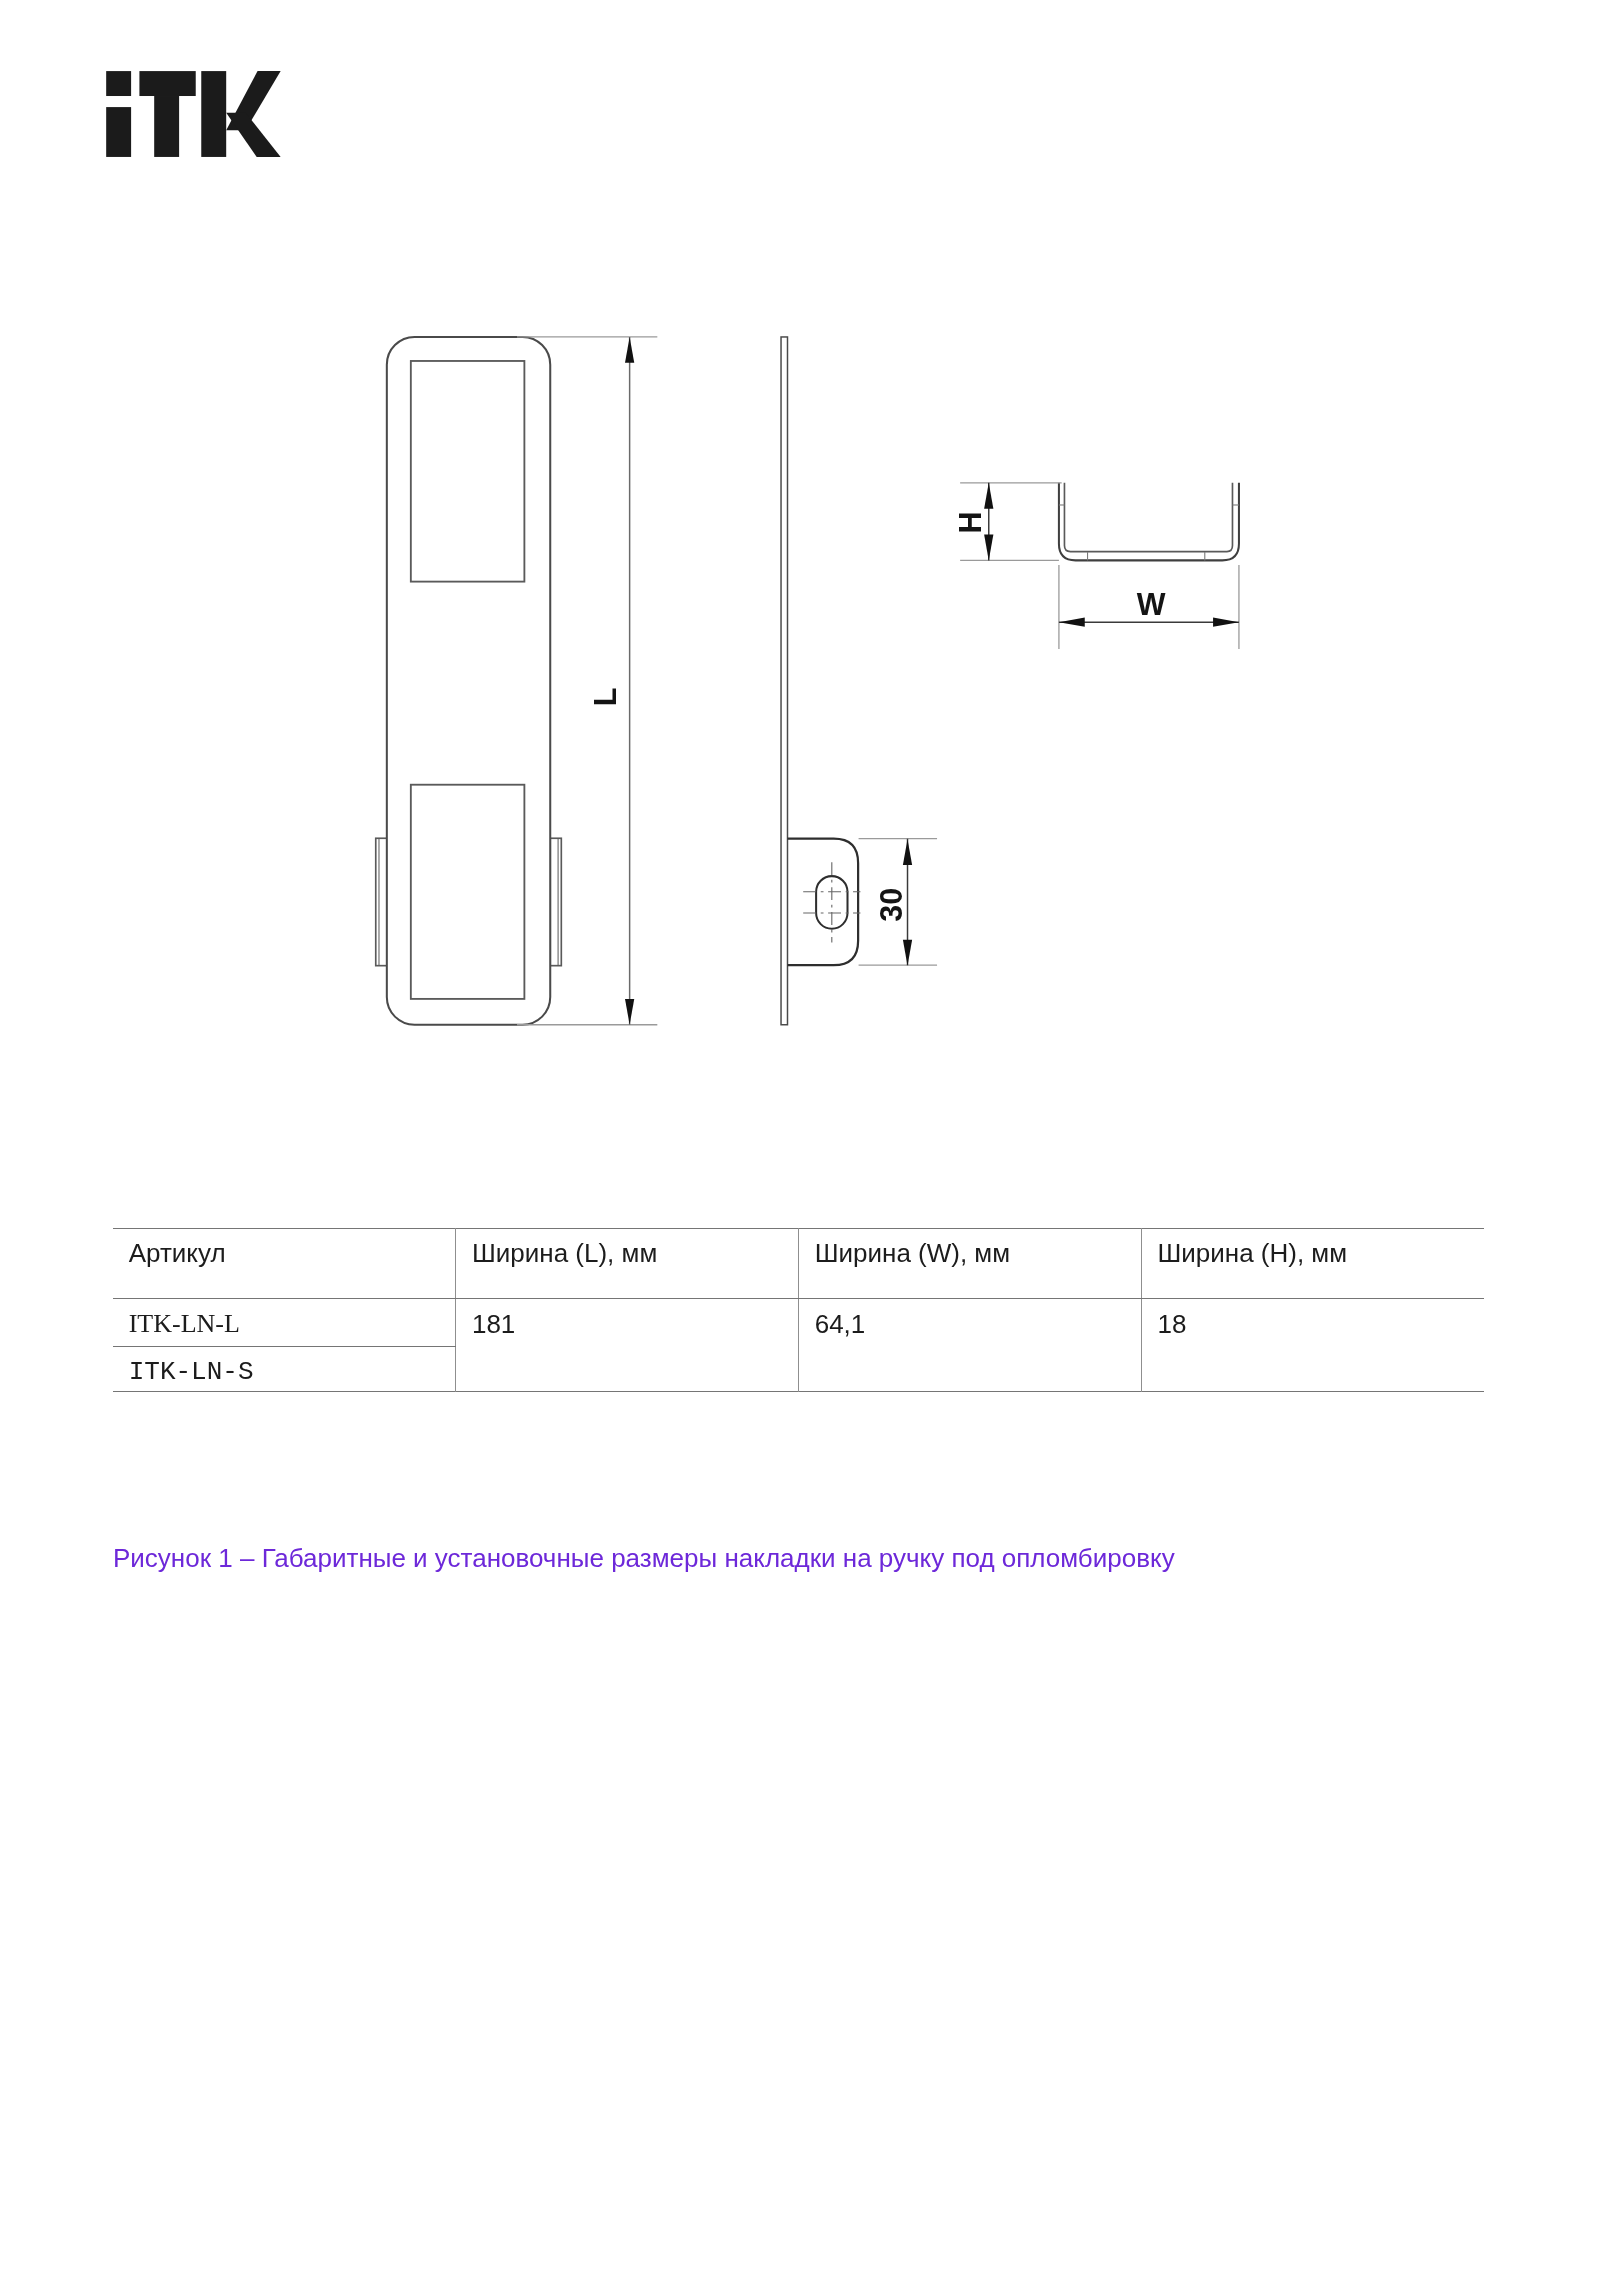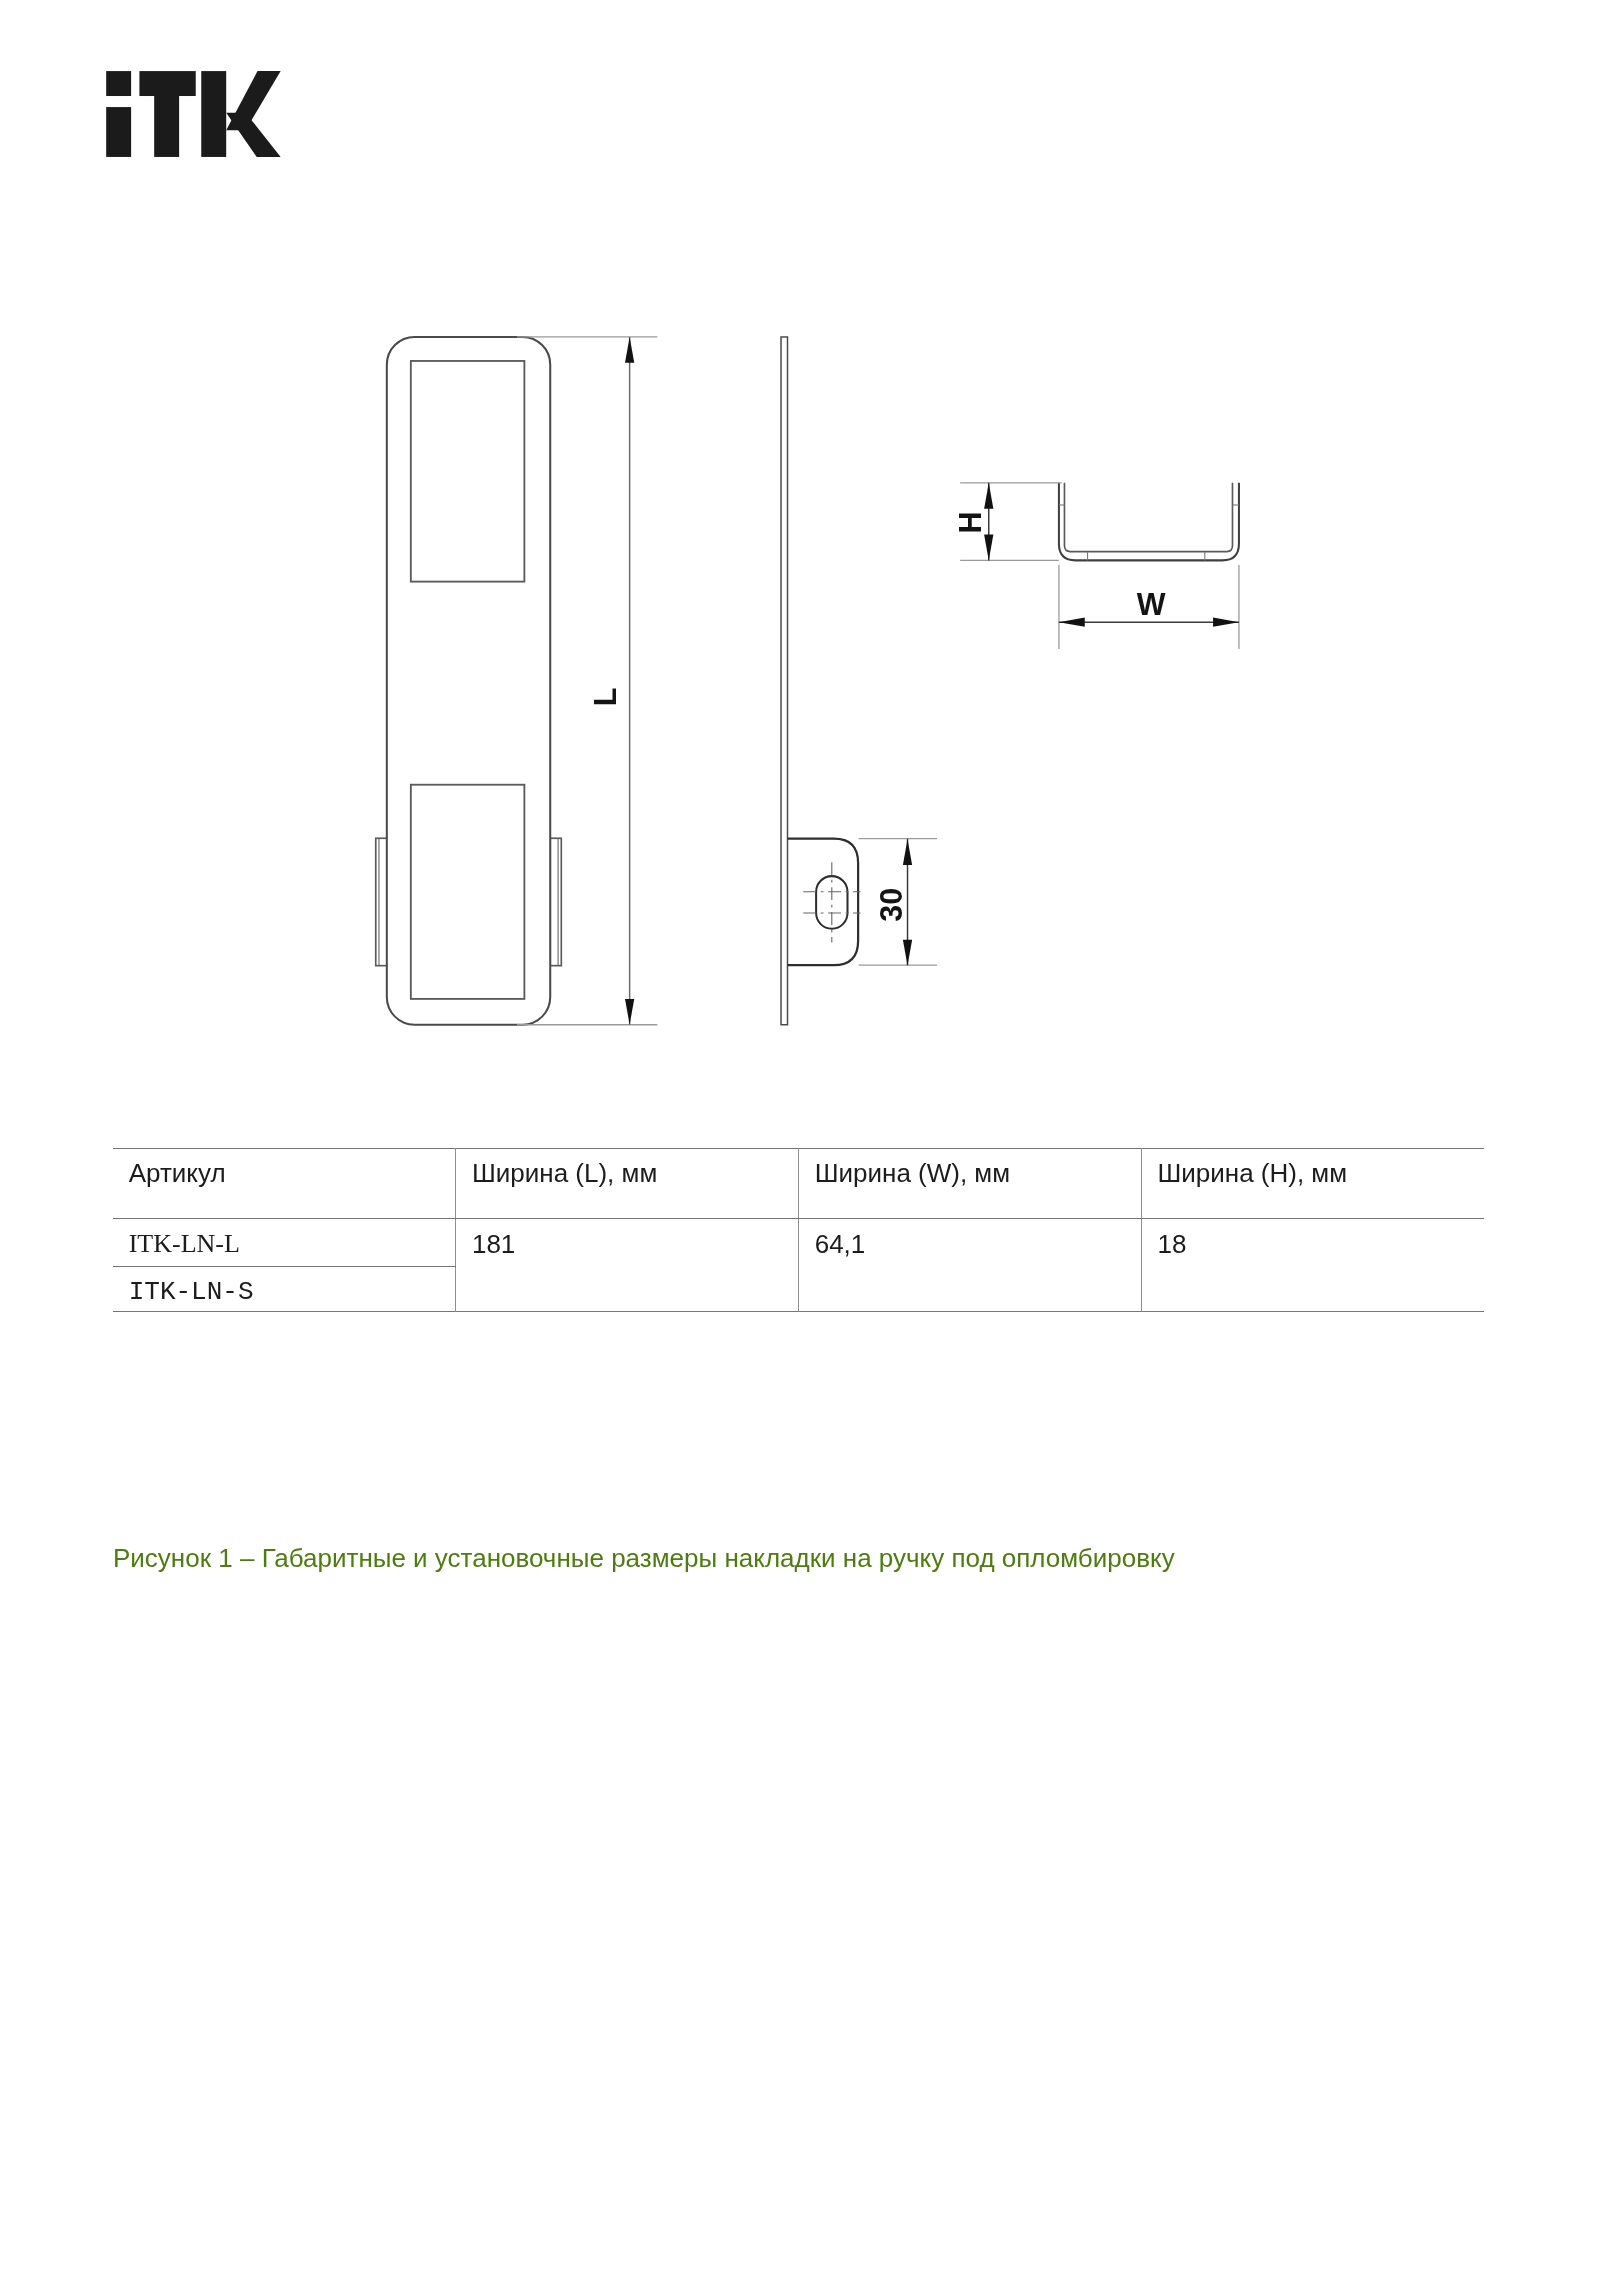--- a/index.html
+++ b/index.html
@@ -15,21 +15,21 @@
   .drawing-svg{position:absolute;left:0;top:0;}
   .dim-label{
     font-family:"Liberation Sans", sans-serif;
     font-size:33px;
     font-weight:700;
     fill:#141414;
   }
   
   .dims-table{
     position:absolute;
-    left:113px;top:1148px;
+    left:113px;top:1228px;
     width:1371px;
     border-collapse:collapse;
     table-layout:fixed;
     font-size:26px;
     color:#1c1c1c;
     border-top:1.8px solid #757575;
     border-bottom:1.8px solid #757575;
   }
   .dims-table th{
     font-weight:400;
@@ -45,21 +45,21 @@
   }
   .dims-table .vline{border-left:1.8px solid #8f8f8f;}
   .row-article-1 td{height:37px;}
   .row-article-2 td{height:34px;font-family:Liberation Mono, monospace;}
   .sep-bottom{border-bottom:1.8px solid #757575;font-family:Liberation Serif, serif;}
   
   .figure-caption{
     position:absolute;
     left:113px;top:1543px;
     font-size:26px;
-    color:#4d7c0f;
+    color:#6d28d9;
     white-space:nowrap;
   }
 </style>
 </head>
 <body>
 
 <div class="page">
 
   <svg class="drawing-svg" width="1611" height="1154" viewBox="0 0 1745 1250">
 

